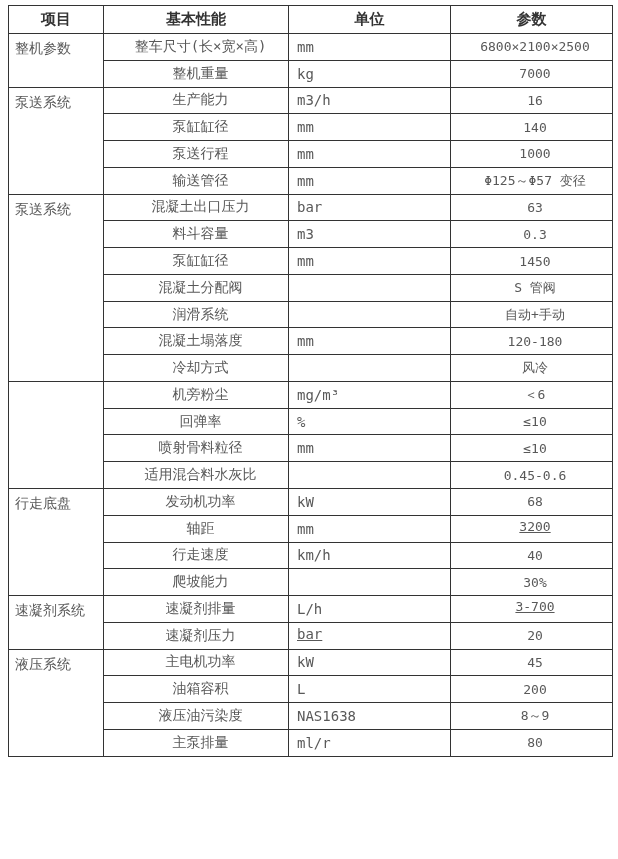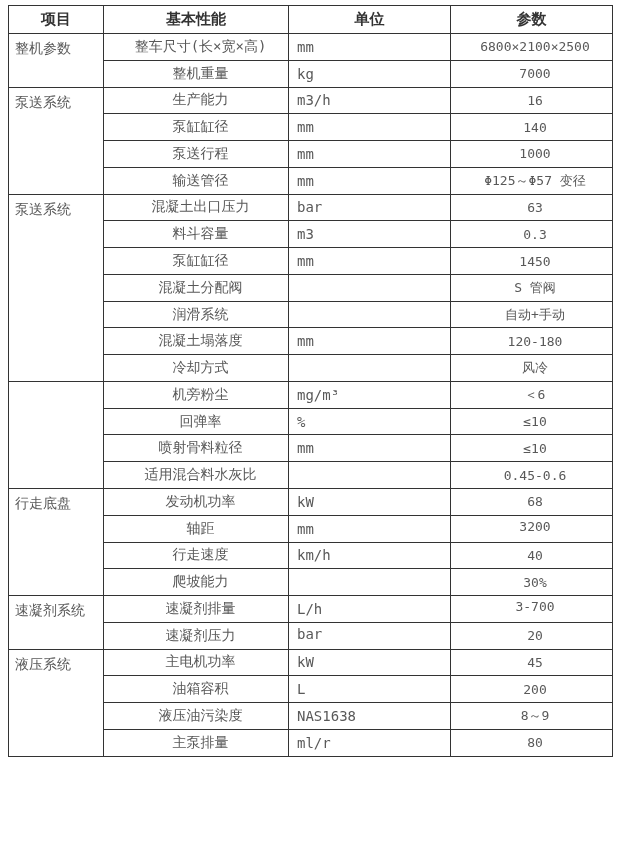--- a/index.html
+++ b/index.html
@@ -56,20 +56,21 @@
     align-items:center;
     font-size:14px;
     font-family:Liberation Serif, serif;
   }
   td.name-cell{padding-left:10px;text-align:center;}
   td.unit-cell{padding-left:8px;font-size:14px;}
   td.value-cell{padding-left:8px;font-size:13px;text-align:center;}
   td.raised{
     vertical-align:top;
     padding-top:3px;
+    text-decoration:underline;
   }
 </style>
 </head>
 <body>
 
 <table class="spec-table">
   <colgroup>
     <col class="c1">
       <col class="c2">
       <col class="c3">

